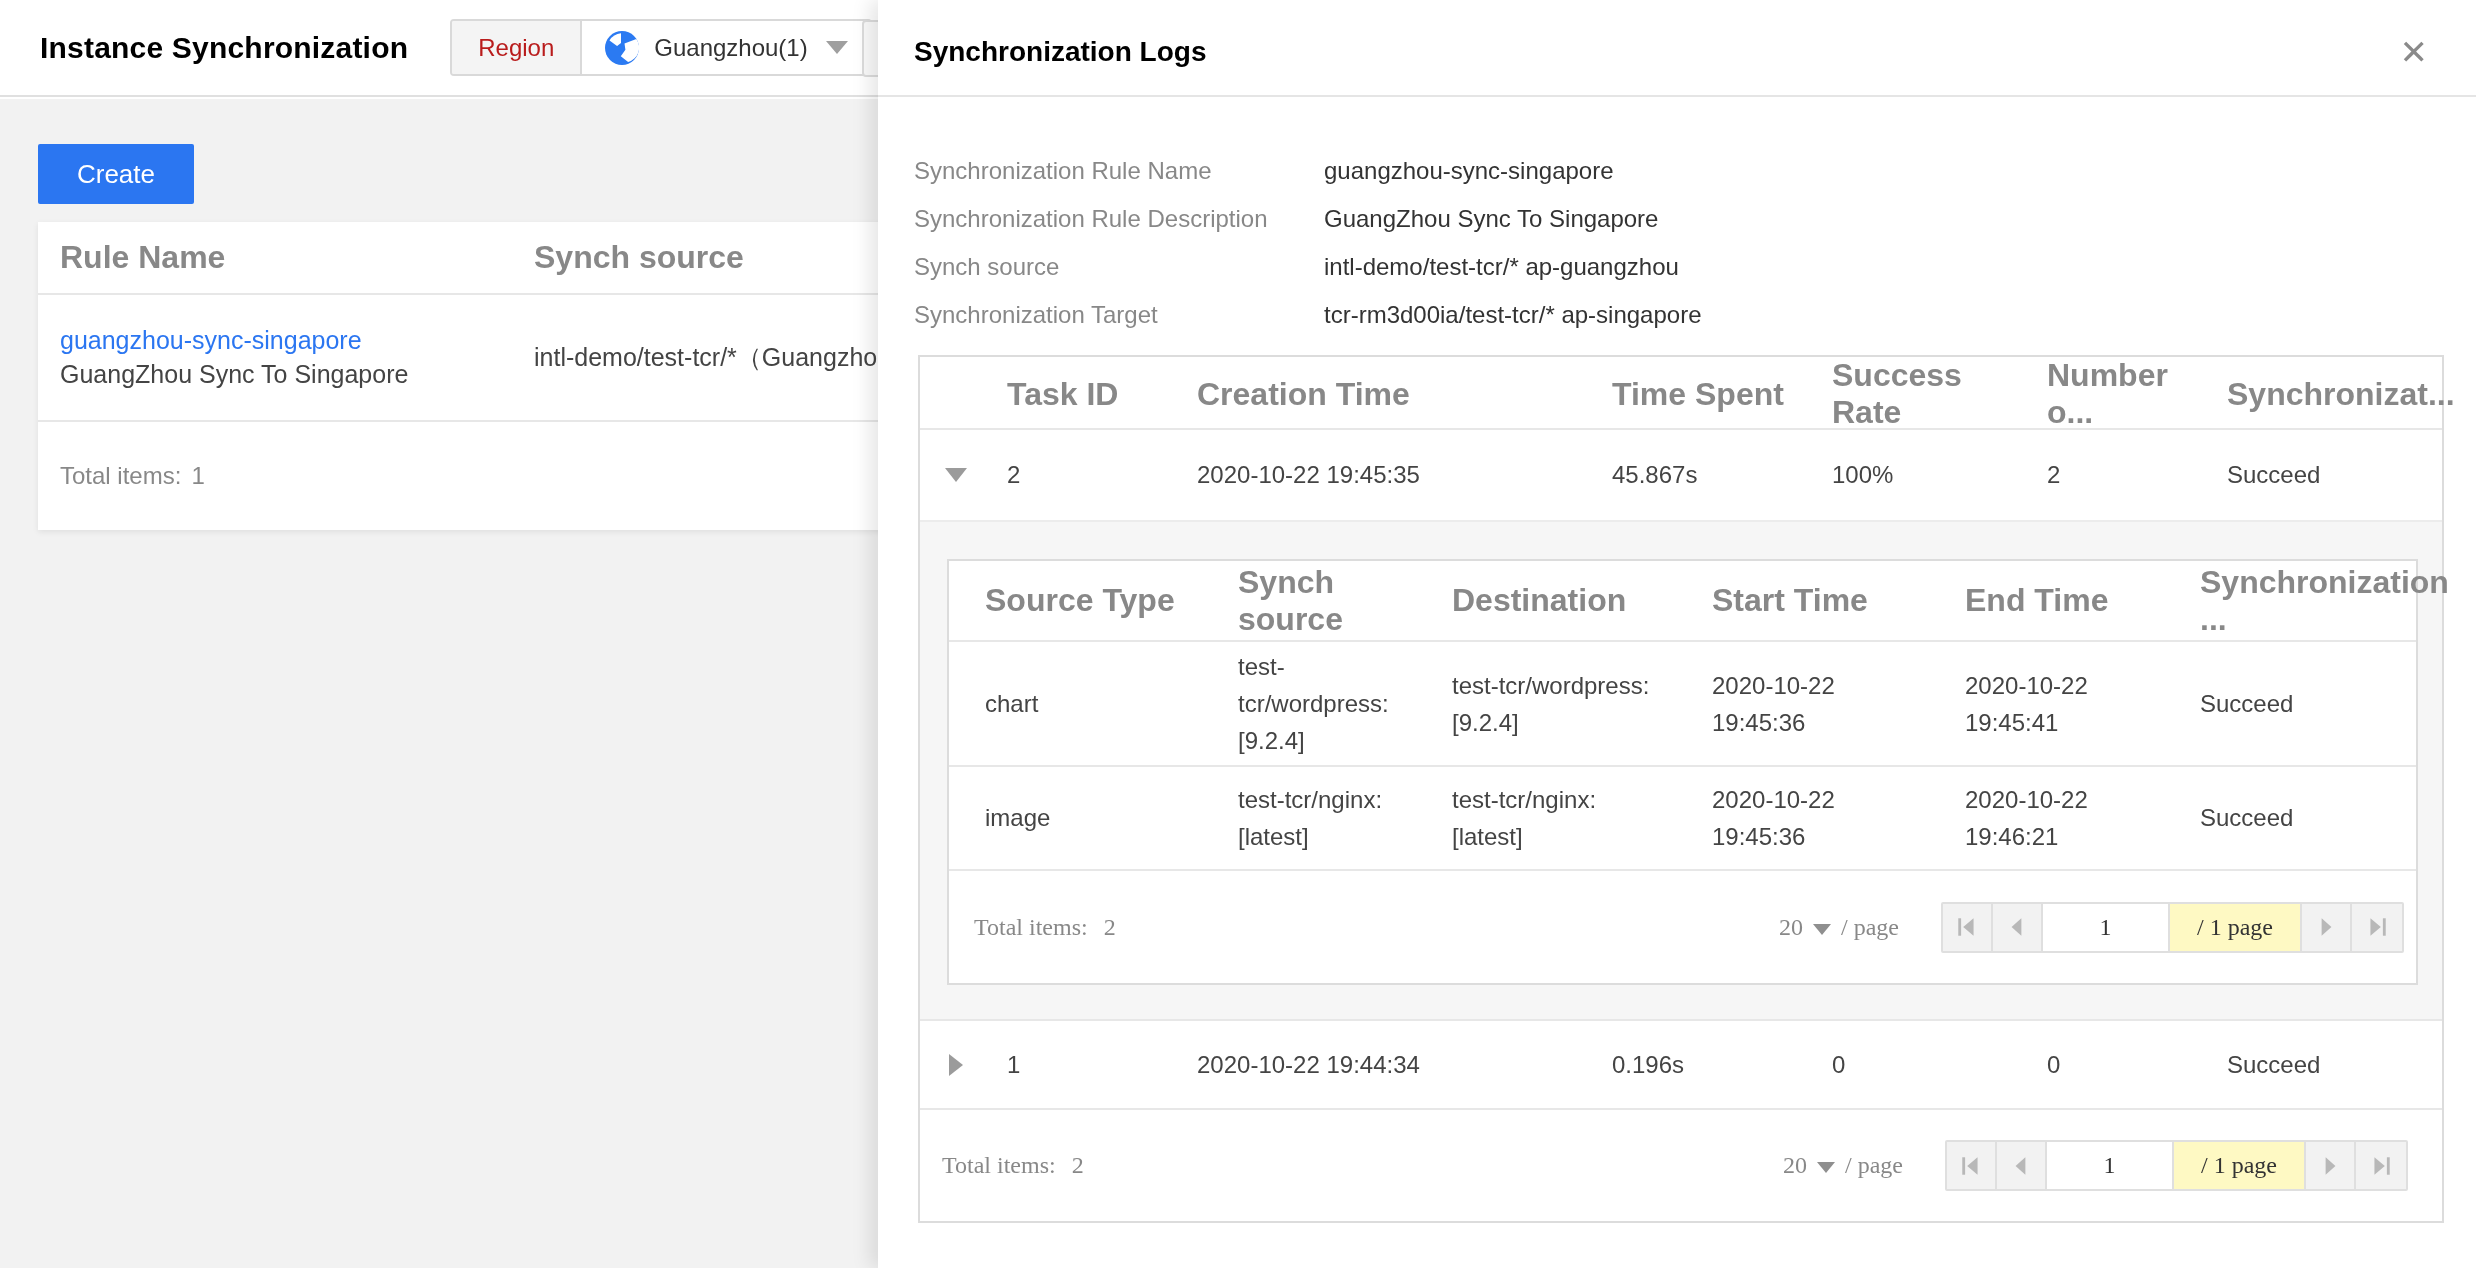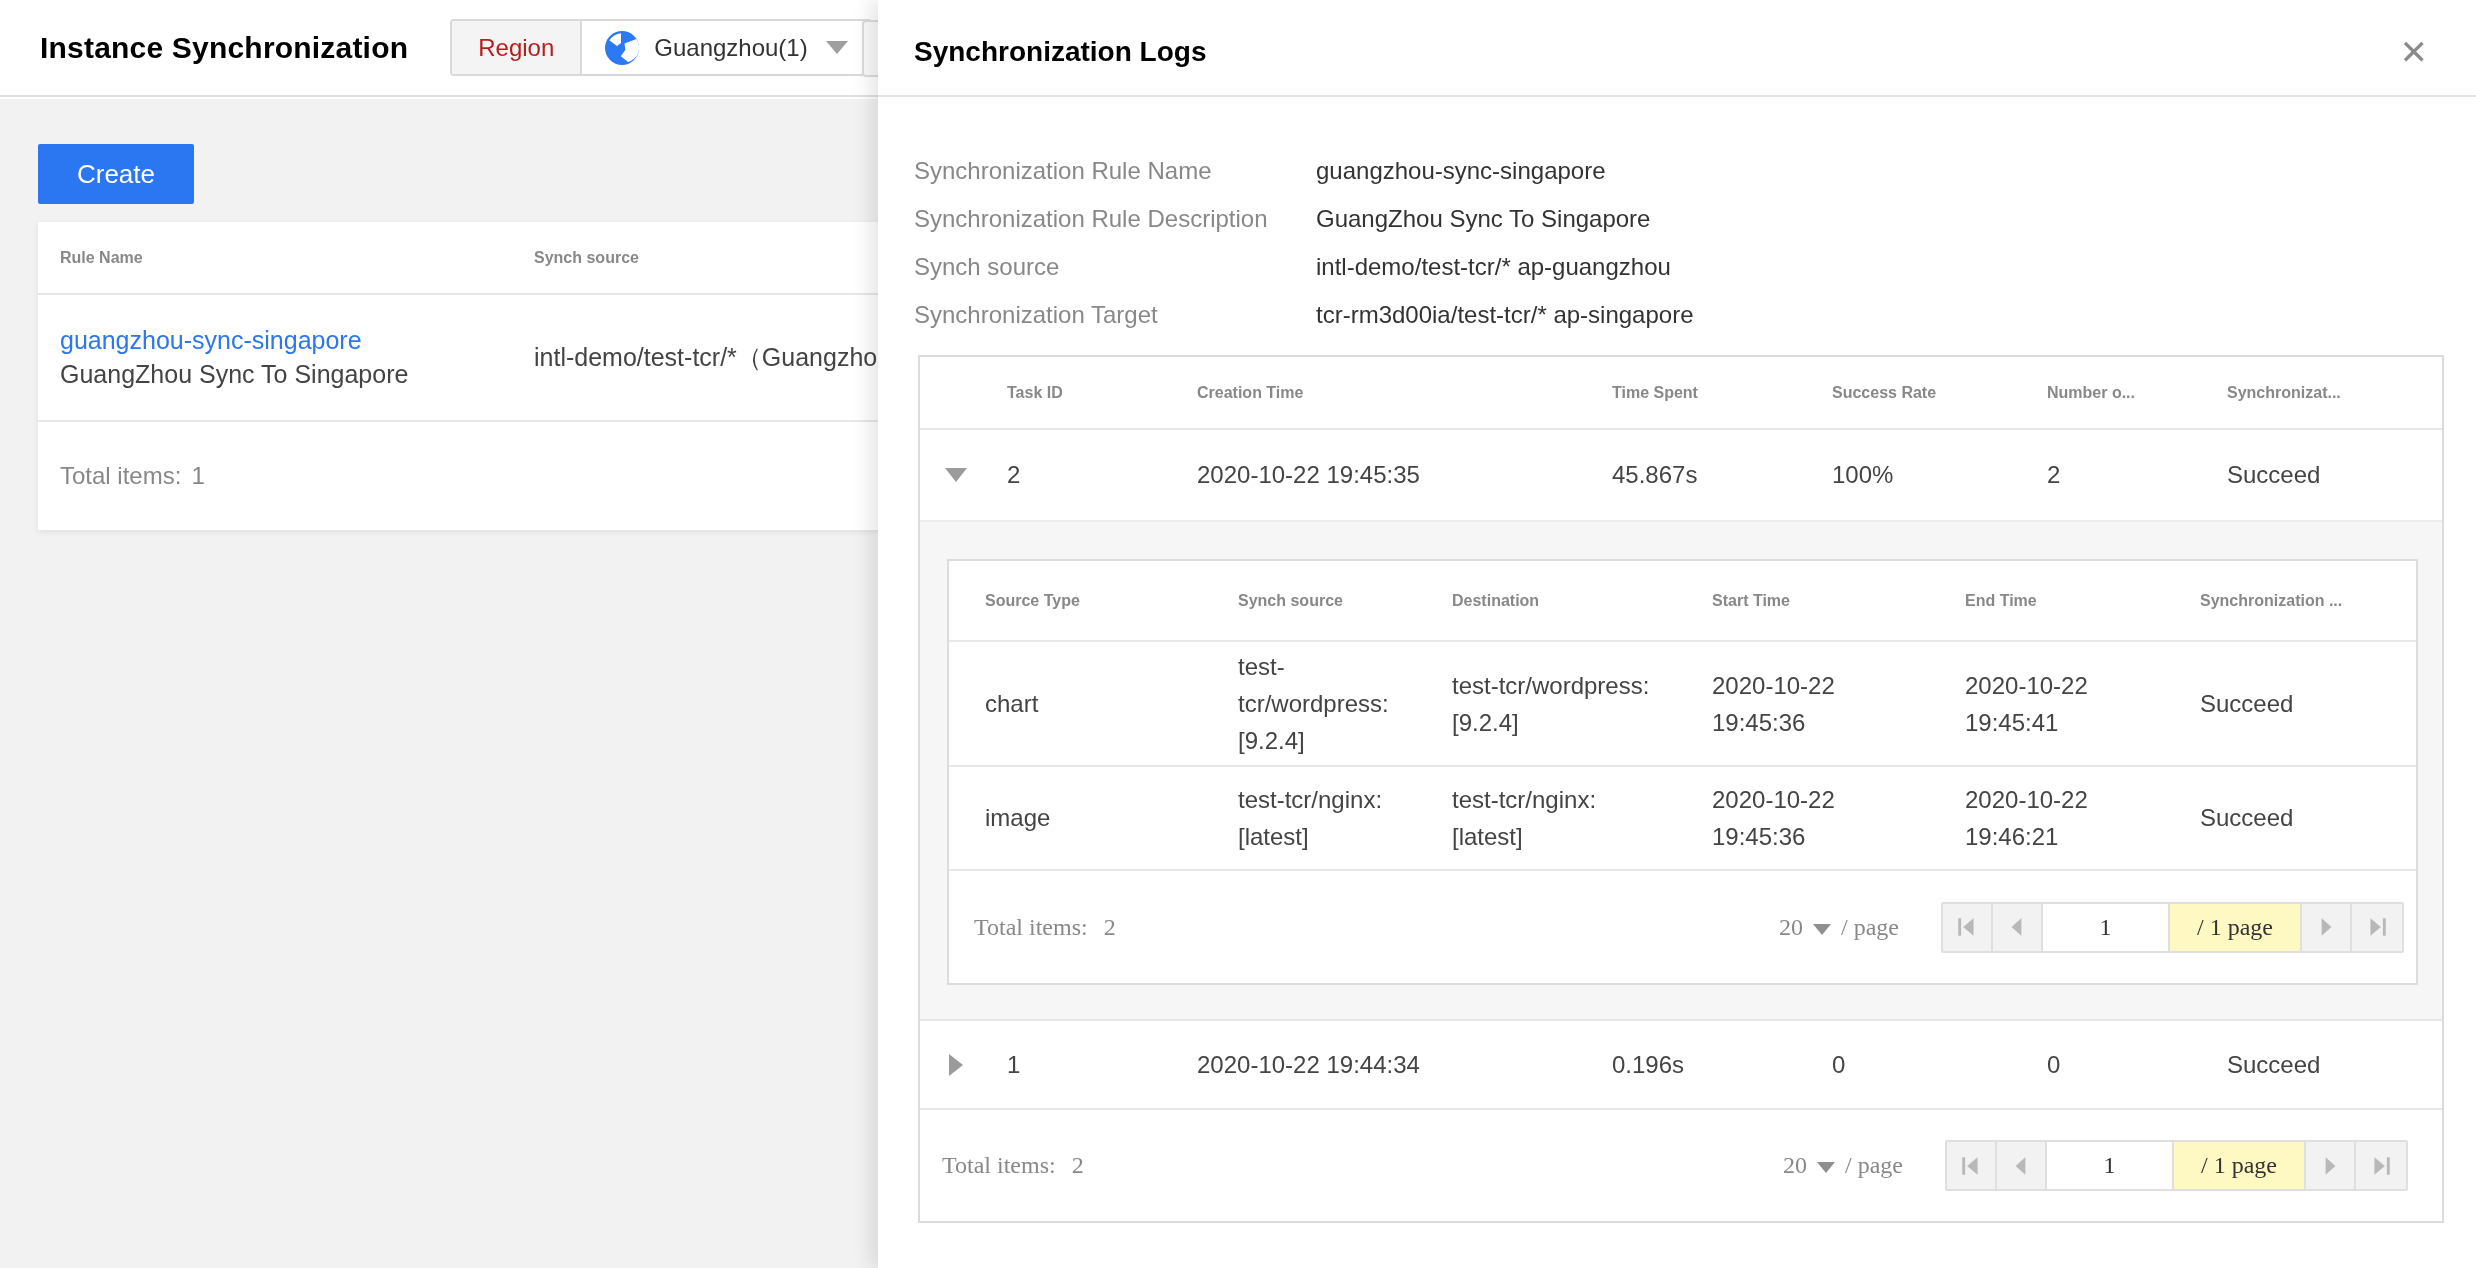--- a/index.html
+++ b/index.html
@@ -45,21 +45,21 @@
     background: #2b76f1; color: #fff; font-size: 26px; border: none; border-radius: 2px;
     font-family: inherit; cursor: pointer;
   }
   .left-card {
     margin: 18px 0 0 38px; width: 852px; background: #fff;
     box-shadow: 0 2px 6px rgba(0,0,0,0.08);
   }
   .lc-head { display: flex; height: 73px; align-items: center; border-bottom: 2px solid #e7e7e7; }
   .lc-col-rule { width: 496px; padding-left: 22px; }
   .lc-col-src { flex: 1; }
-  .th-text { color: #888; font-weight: 600; font-size: 16px; }
+  .th-text { color: #888; font-weight: 600; font-size: 32px; }
   .lc-row { display: flex; align-items: center; height: 127px; border-bottom: 2px solid #e7e7e7; }
   .rule-cell { width: 496px; padding-left: 22px; line-height: 34px; }
   .rule-link { color: #2b76f1; text-decoration: none; font-size: 25px; display: block; cursor: pointer; }
   .rule-desc { color: #444; font-size: 25px; }
   .src-cell { flex: 1; font-size: 25px; color: #444; white-space: nowrap; overflow: hidden; }
   .lc-foot { display: flex; align-items: center; height: 108px; padding-left: 22px; color: #888; }
   .total-num { margin-left: 10px; }
 
   
   .drawer {
@@ -69,21 +69,21 @@
   .drawer-head {
     height: 97px; display: flex; align-items: center; justify-content: space-between;
     border-bottom: 2px solid #e5e5e5; padding: 8px 48px 0 36px;
   }
   .drawer-title { font-size: 28px; font-weight: bold; color: #000; }
   .close-btn {
     font-size: 34px; color: #8a8a8a; line-height: 1; cursor: pointer;
     background: none; border: none; font-family: inherit;
   }
   .details { margin: 50px 0 0 36px; }
-  .detail-row { display: flex; line-height: 48px; }
+  .detail-row { display: flex; line-height: 48px; gap: 8px; }
   .detail-label { width: 402px; color: #888; }
   .detail-value { color: #333; }
 
   .outer-card { margin: 16px 32px 16px 40px; border: 2px solid #dcdcdc; background: #fff; }
   .ogrid { display: grid; grid-template-columns: 72px 190px 415px 220px 215px 180px 1fr; }
   .ogrid > div { padding-left: 15px; display: flex; align-items: center; }
   .ogrid > .exp-cell { padding-left: 0; justify-content: center; }
   .o-head { height: 73px; border-bottom: 2px solid #e7e7e7; }
   .o-row { height: 90px; }
   .o-row2 { border-top: 2px solid #e7e7e7; height: 89px; }

